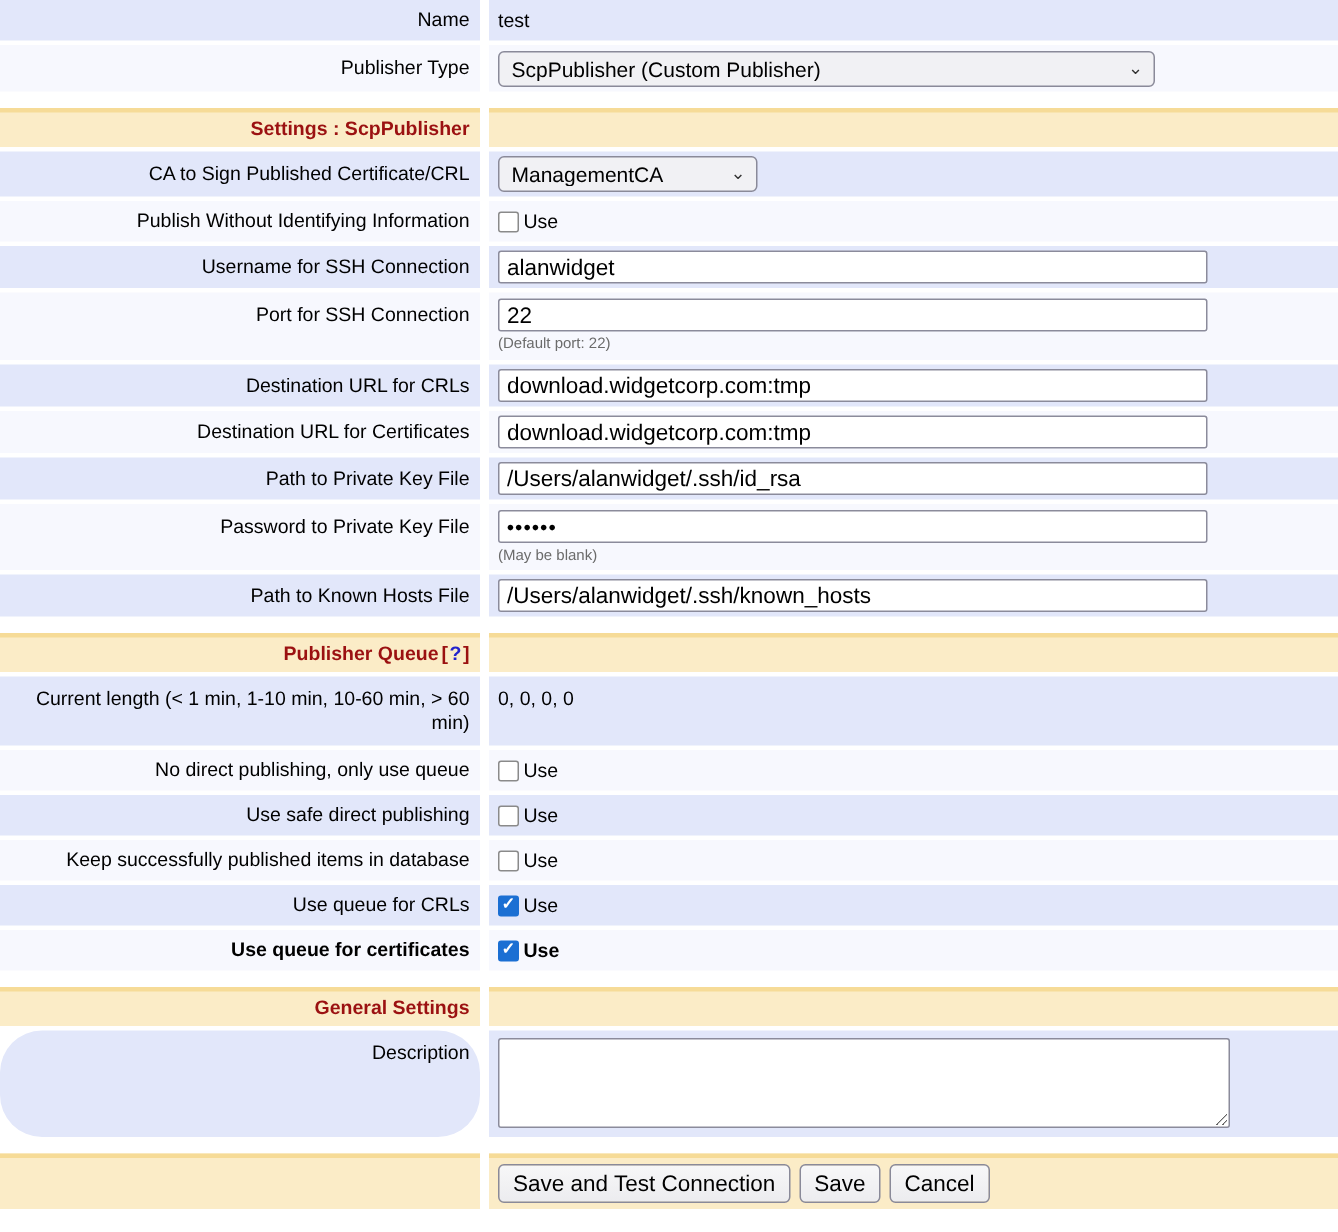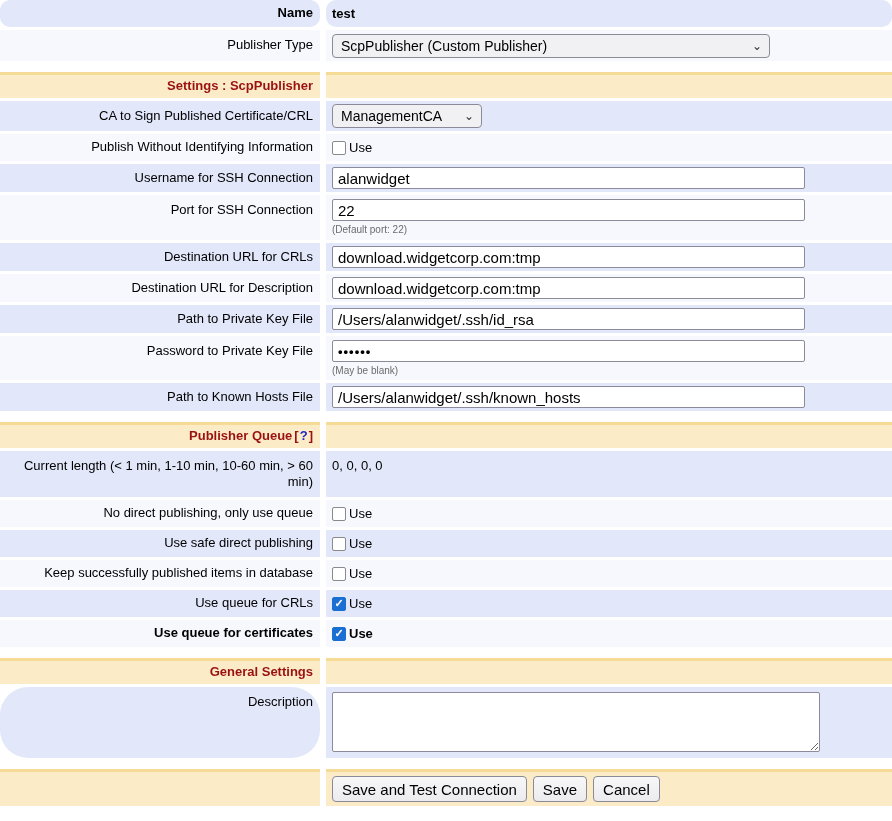--- a/index.html
+++ b/index.html
@@ -31,21 +31,21 @@
   }
   .bg-alt  > .cell-l, .bg-alt  > .cell-r { background:#E2E7FA; }   
   .bg-lite > .cell-l, .bg-lite > .cell-r { background:#F7F8FE; }   
   .bg-hdr  > .cell-l, .bg-hdr  > .cell-r { background:#FBECC7; border-top:3px solid #F6DB97; } 
 
   .section-gap { height:11px; }
 
   .hdr-row .cell-l { font-weight:bold; color:#9B1111; min-height:26px; padding-top:3px; padding-bottom:3px; }
   .hdr-row .cell-r { min-height:26px; }
 
-  .bold { font-weight:bold;border-radius:10px; }
+  .bold { font-weight:normal; }
 
   a.link { color:#2323CD; text-decoration:none; cursor:pointer; }
   .help-brackets { color:#9B1111; font-weight:bold; }
   .help-q { color:#2323CD; font-weight:bold; cursor:pointer; margin:0 1px; }
   .hdr-title { margin-right:2px; }
 
   
   input[type="text"] {
     width:473px; height:22px;
     border:1px solid #8B8B9B; border-radius:2px;
@@ -62,21 +62,21 @@
     appearance:none; -webkit-appearance:none;
     height:24px;
     border:1px solid #8A8A99; border-radius:4px;
     background:#F1F1F4;
     font-family:"Liberation Sans", sans-serif;
     font-size:14px;
     padding:0 26px 0 8px;
     color:#000000;
   }
   select.wide { width:438px; }
-  select.narrow { width:150px; }
+  select.narrow { width:173px; }
   .chevron {
     position:absolute; right:8px; top:50%;
     transform:translateY(-54%);
     font-size:12px; color:#333;
     pointer-events:none;
     line-height:1;
   }
 
   
   .cb {
@@ -196,21 +196,21 @@
   </div>
 
   <div class="row bg-alt">
     <div class="cell-l">Destination URL for CRLs</div>
     <div class="cell-r">
       <input type="text" value="download.widgetcorp.com:tmp" style="">
     </div>
   </div>
 
   <div class="row bg-lite">
-    <div class="cell-l">Destination URL for Description</div>
+    <div class="cell-l">Destination URL for Certificates</div>
     <div class="cell-r">
       <input type="text" value="download.widgetcorp.com:tmp" style="">
     </div>
   </div>
 
   <div class="row bg-alt">
     <div class="cell-l">Path to Private Key File</div>
     <div class="cell-r">
       <input type="text" value="/Users/alanwidget/.ssh/id_rsa" style="">
     </div>

